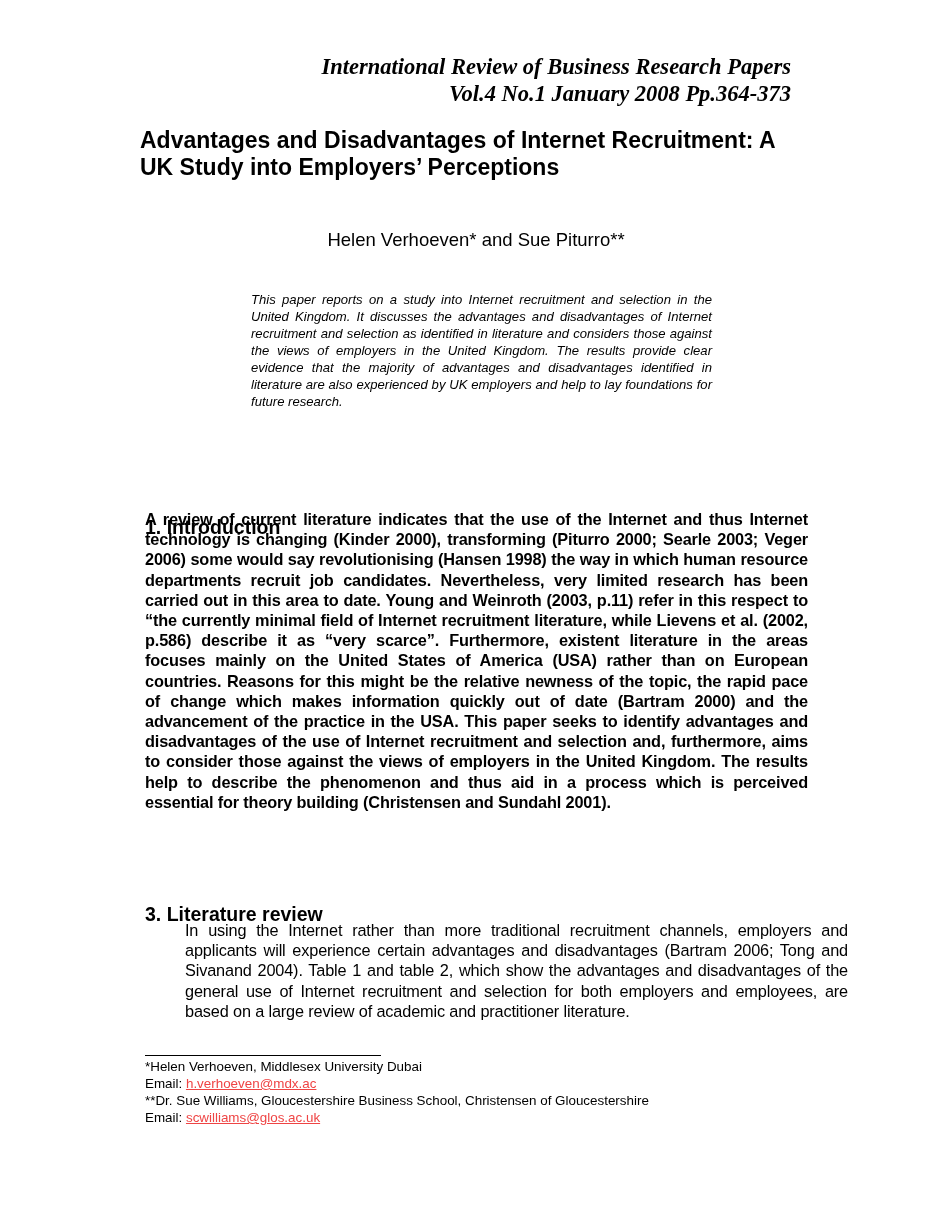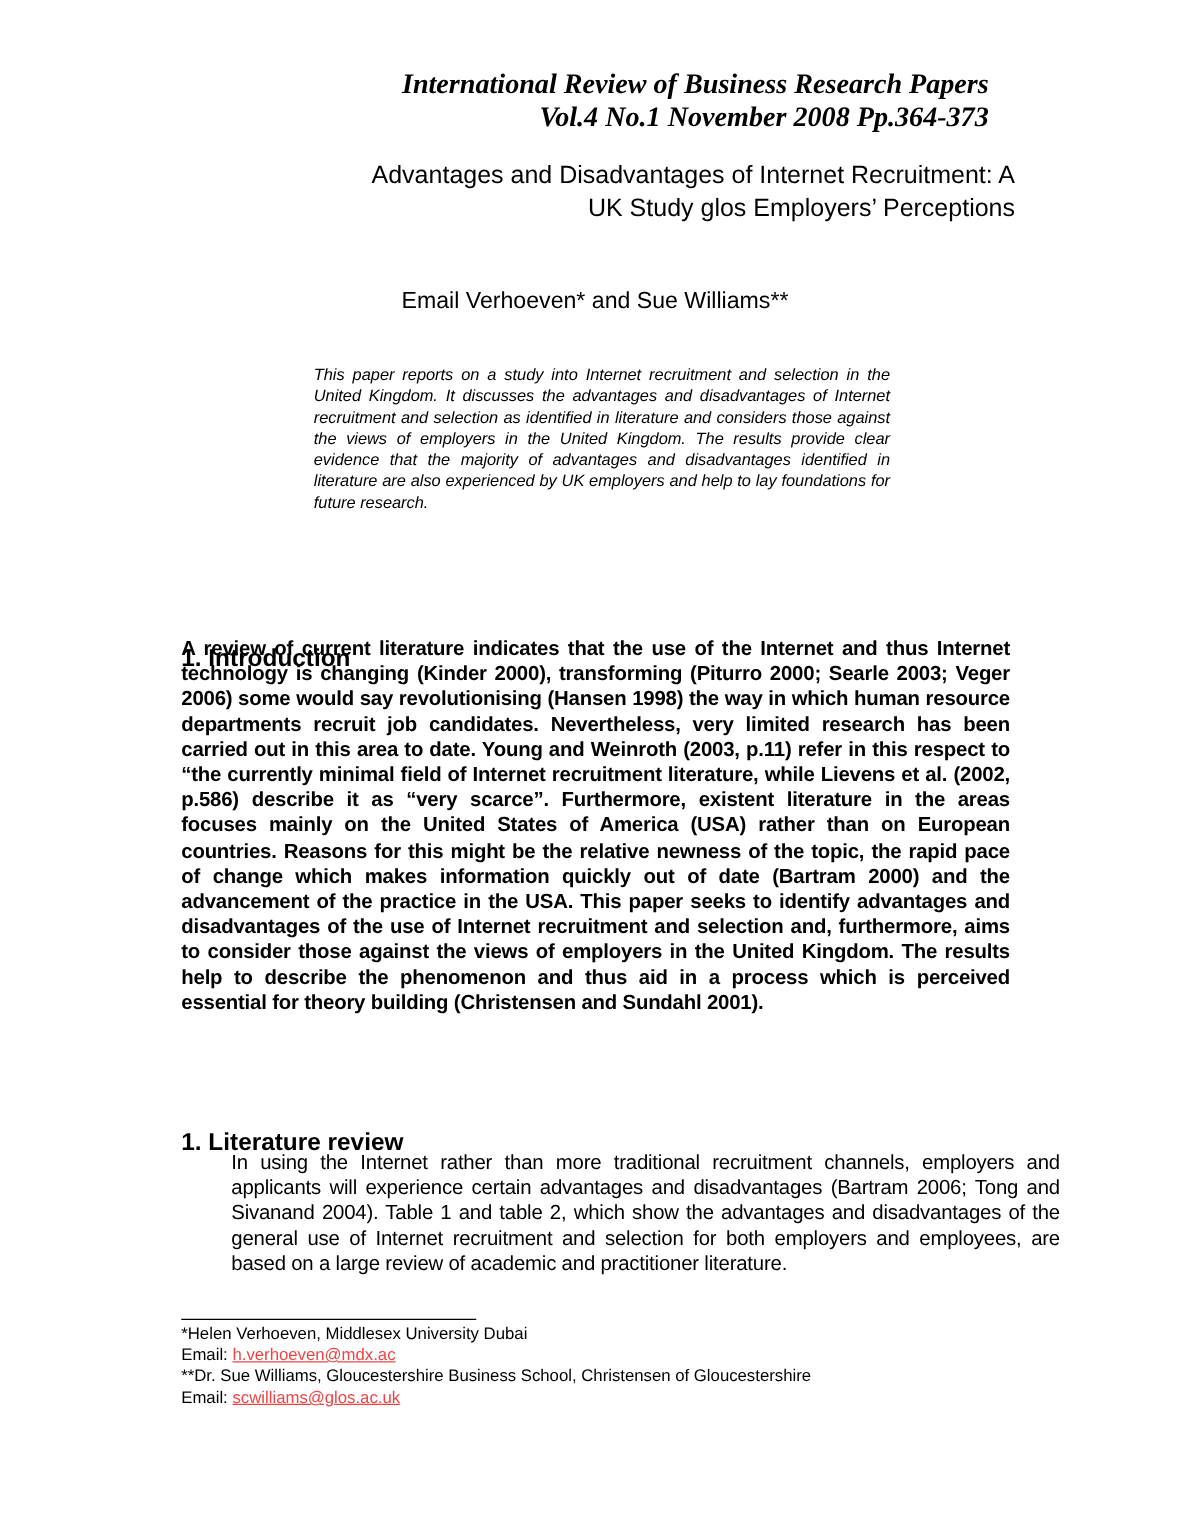--- a/index.html
+++ b/index.html
@@ -30,23 +30,23 @@
     font-style: italic;
     font-weight: bold;
     font-size: 22.5px;
     line-height: 27px;
   }
   .title {
     position: absolute;
     left: 140px;
     width: 672px;
     top: 127px;
-    text-align: right;
-    font-weight: normal;
-    font-size: 20px;
+    text-align: left;
+    font-weight: bold;
+    font-size: 23px;
     line-height: 27px;
   }
   .authors {
     position: absolute;
     left: 140px;
     width: 672px;
     top: 229px;
     text-align: center;
     font-size: 18.5px;
     line-height: 22px;
@@ -113,37 +113,37 @@
     text-align: center;
   }
 </style>
 </head>
 <body>
 
 <div class="page">
 
   <div class="journal-header">
     <div>International Review of Business Research Papers</div>
-    <div>Vol.4 No.1 November 2008 Pp.364-373</div>
+    <div>Vol.4 No.1 January 2008 Pp.364-373</div>
   </div>
 
   <div class="title">
     <div>Advantages and Disadvantages of Internet Recruitment: A</div>
-    <div>UK Study glos Employers’ Perceptions</div>
+    <div>UK Study into Employers’ Perceptions</div>
   </div>
 
-  <div class="authors">Email Verhoeven* and Sue Williams**</div>
+  <div class="authors">Helen Verhoeven* and Sue Piturro**</div>
 
   <div class="abstract">This paper reports on a study into Internet recruitment and selection in the United Kingdom. It discusses the advantages and disadvantages of Internet recruitment and selection as identified in literature and considers those against the views of employers in the United Kingdom. The results provide clear evidence that the majority of advantages and disadvantages identified in literature are also experienced by UK employers and help to lay foundations for future research.</div>
 
 
   <div class="section-heading h-intro">1. Introduction</div>
   <div class="body-text p-intro">A review of current literature indicates that the use of the Internet and thus Internet technology is changing (Kinder 2000), transforming (Piturro 2000; Searle 2003; Veger 2006) some would say revolutionising (Hansen 1998) the way in which human resource departments recruit job candidates. Nevertheless, very limited research has been carried out in this area to date. Young and Weinroth (2003, p.11) refer in this respect to “the currently minimal field of Internet recruitment literature, while Lievens et al. (2002, p.586) describe it as “very scarce”. Furthermore, existent literature in the areas focuses mainly on the United States of America (USA) rather than on European countries. Reasons for this might be the relative newness of the topic, the rapid pace of change which makes information quickly out of date (Bartram 2000) and the advancement of the practice in the USA. This paper seeks to identify advantages and disadvantages of the use of Internet recruitment and selection and, furthermore, aims to consider those against the views of employers in the United Kingdom. The results help to describe the phenomenon and thus aid in a process which is perceived essential for theory building (Christensen and Sundahl 2001).</div>
 
-  <div class="section-heading h-lit">1. Literature review</div>
+  <div class="section-heading h-lit">3. Literature review</div>
   <div class="body-text p-lit">In using the Internet rather than more traditional recruitment channels, employers and applicants will experience certain advantages and disadvantages (Bartram 2006; Tong and Sivanand 2004). Table 1 and table 2, which show the advantages and disadvantages of the general use of Internet recruitment and selection for both employers and employees, are based on a large review of academic and practitioner literature.</div>
 
   <div class="footnote-rule"></div>
 
   <div class="footnotes">
     <div>*Helen Verhoeven, Middlesex University Dubai</div>
     <div>
       <span>Email:</span> 
       <a>h.verhoeven@mdx.ac</a>
     </div>

